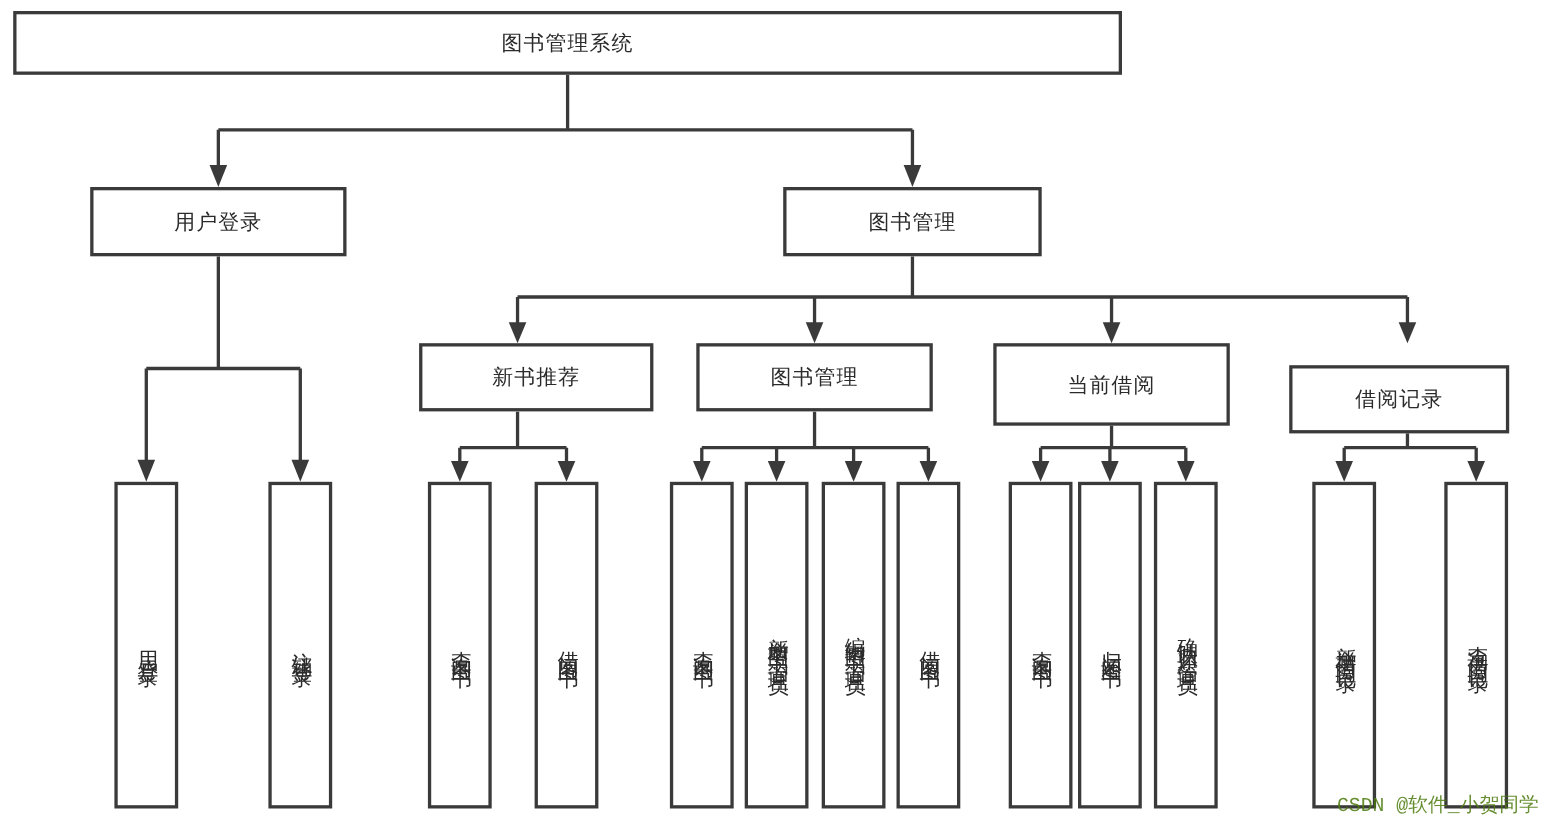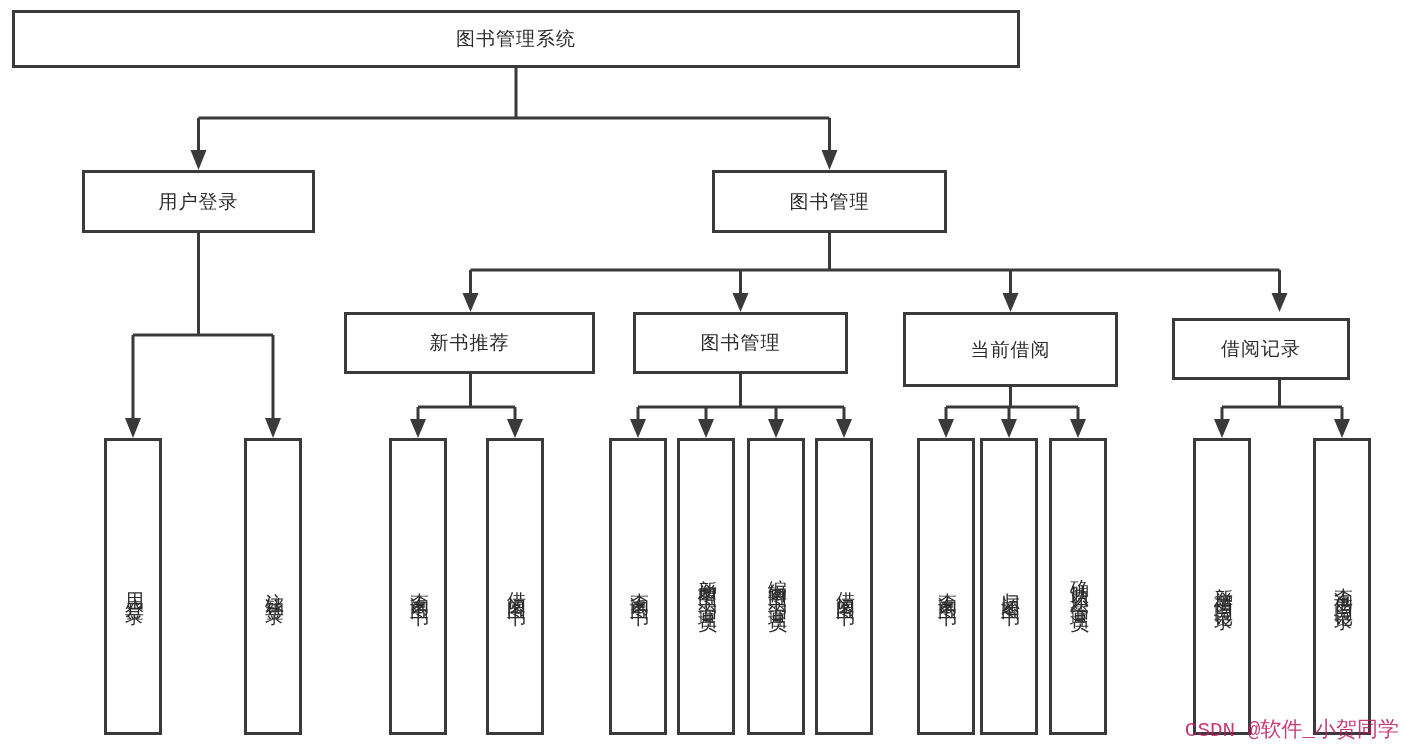--- a/index.html
+++ b/index.html
@@ -13,21 +13,21 @@
     box-sizing:border-box;display:flex;align-items:center;justify-content:center;
     color:#2b2b2b;
   }
   .hlabel{font-size:19px;letter-spacing:1px;white-space:nowrap;}
   .vtext{
     writing-mode:vertical-rl;text-orientation:mixed;
     font-size:19px;letter-spacing:5px;line-height:1;white-space:nowrap;color:#2b2b2b;
   }
   .watermark{
     position:absolute;z-index:3;right:6px;bottom:4px;
-    font-size:21px;color:#be185d;opacity:.85;white-space:nowrap;
+    font-size:18px;color:#4d7c0f;opacity:.85;white-space:nowrap;
   }
 </style>
 </head>
 <body>
 
 <div class="stage">
 
   <svg class="wires" width="1405" height="747" viewBox="0 0 1405 747">
 
     <path d="M516,68 V118 M198.5,118 H829.5 M198.5,118 V151 M829.5,118 V151" stroke="#3a3a3a" stroke-width="3" fill="none"></path>
@@ -68,30 +68,30 @@
     <span class="hlabel">图书管理系统</span>
   </div>
 
   <div class="box" style="left:82px;top:170px;width:233px;height:63px">
     <span class="hlabel">用户登录</span>
   </div>
   <div class="box" style="left:712px;top:170px;width:235px;height:63px">
     <span class="hlabel">图书管理</span>
   </div>
 
-  <div class="box" style="left:344px;top:312px;width:251px;height:62px">
+  <div class="box" style="left:381px;top:312px;width:213px;height:62px">
     <span class="hlabel">新书推荐</span>
   </div>
   <div class="box" style="left:633px;top:312px;width:215px;height:62px">
     <span class="hlabel">图书管理</span>
   </div>
   <div class="box" style="left:903px;top:312px;width:215px;height:75px">
     <span class="hlabel">当前借阅</span>
   </div>
-  <div class="box" style="left:1172px;top:318px;width:178px;height:62px">
+  <div class="box" style="left:1172px;top:332px;width:200px;height:62px">
     <span class="hlabel">借阅记录</span>
   </div>
 
   <div class="box" style="left:104px;top:438px;width:58px;height:297px">
     <span class="vtext">用户登录</span>
   </div>
   <div class="box" style="left:244px;top:438px;width:58px;height:297px">
     <span class="vtext">注销登录</span>
   </div>
 

